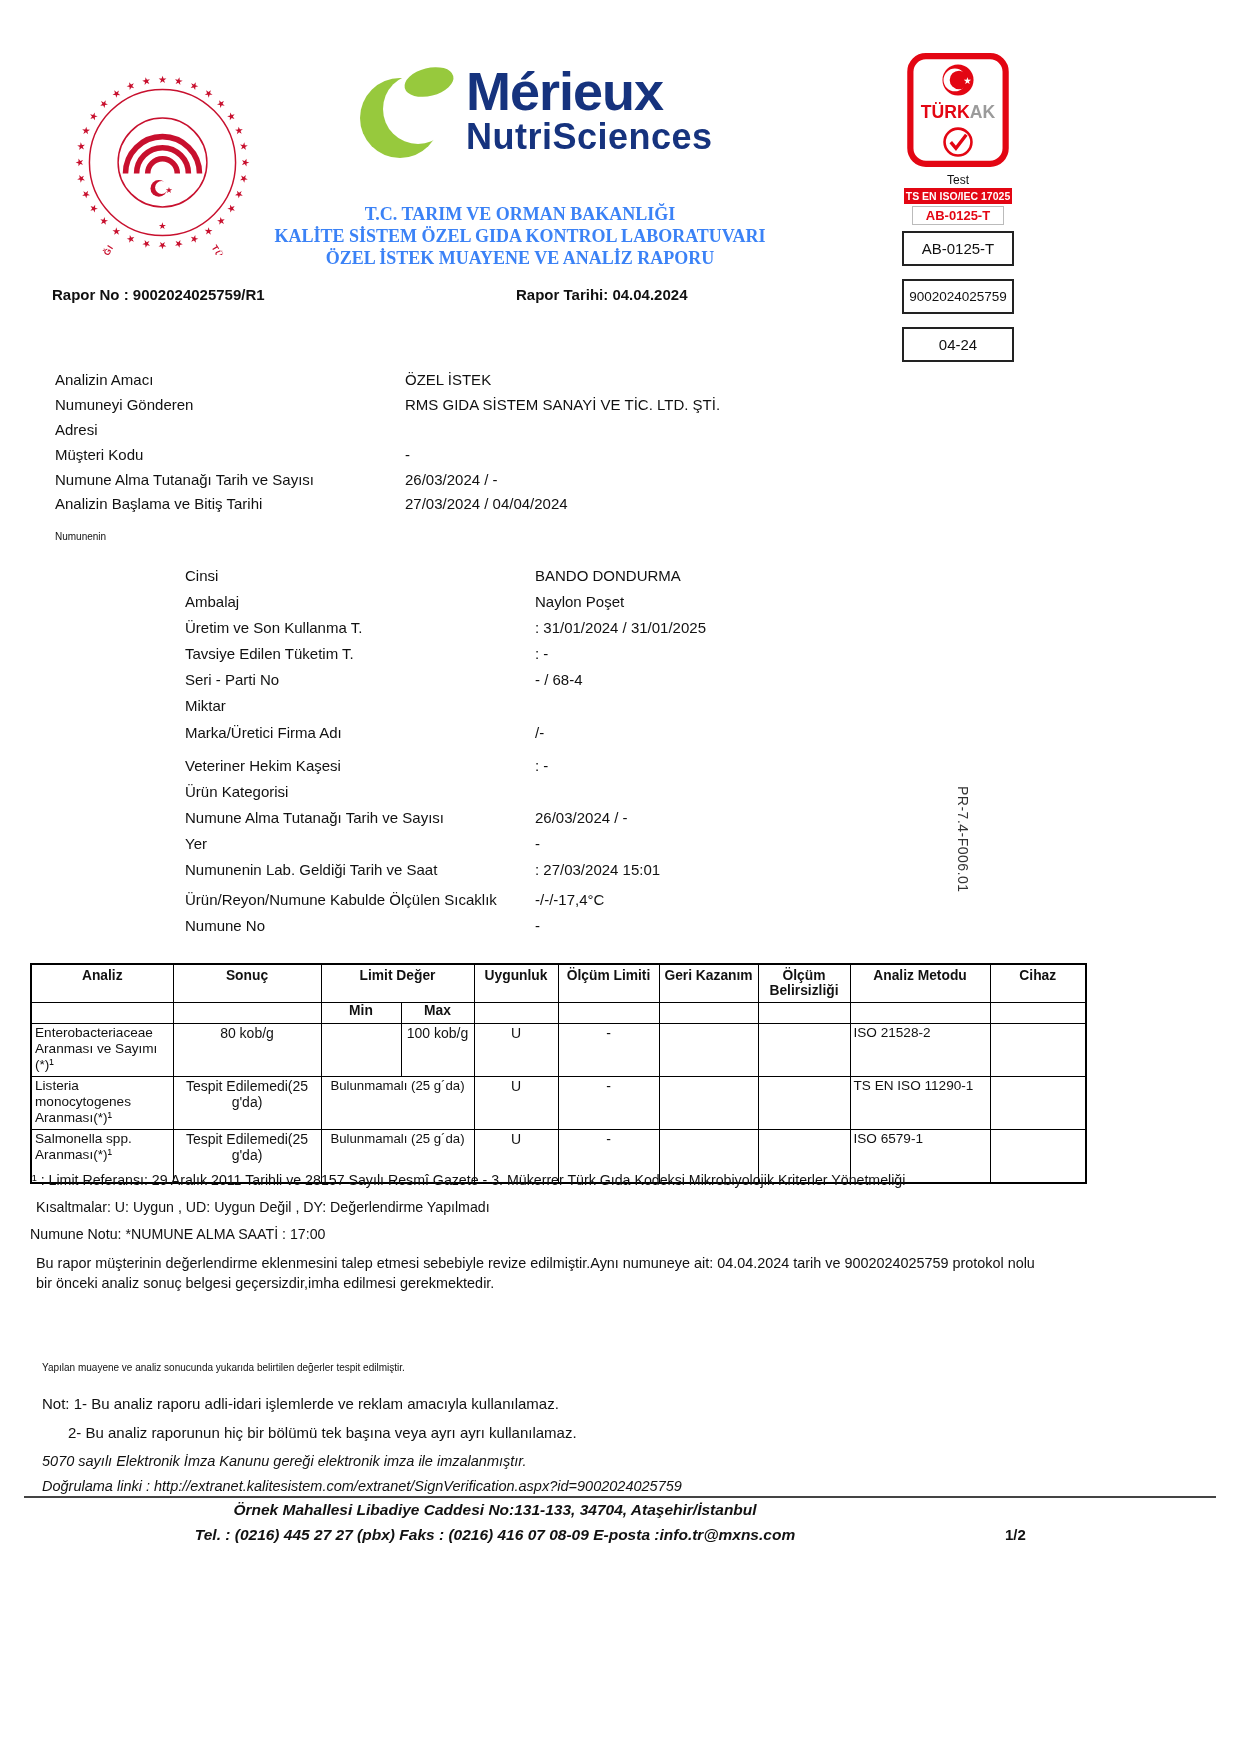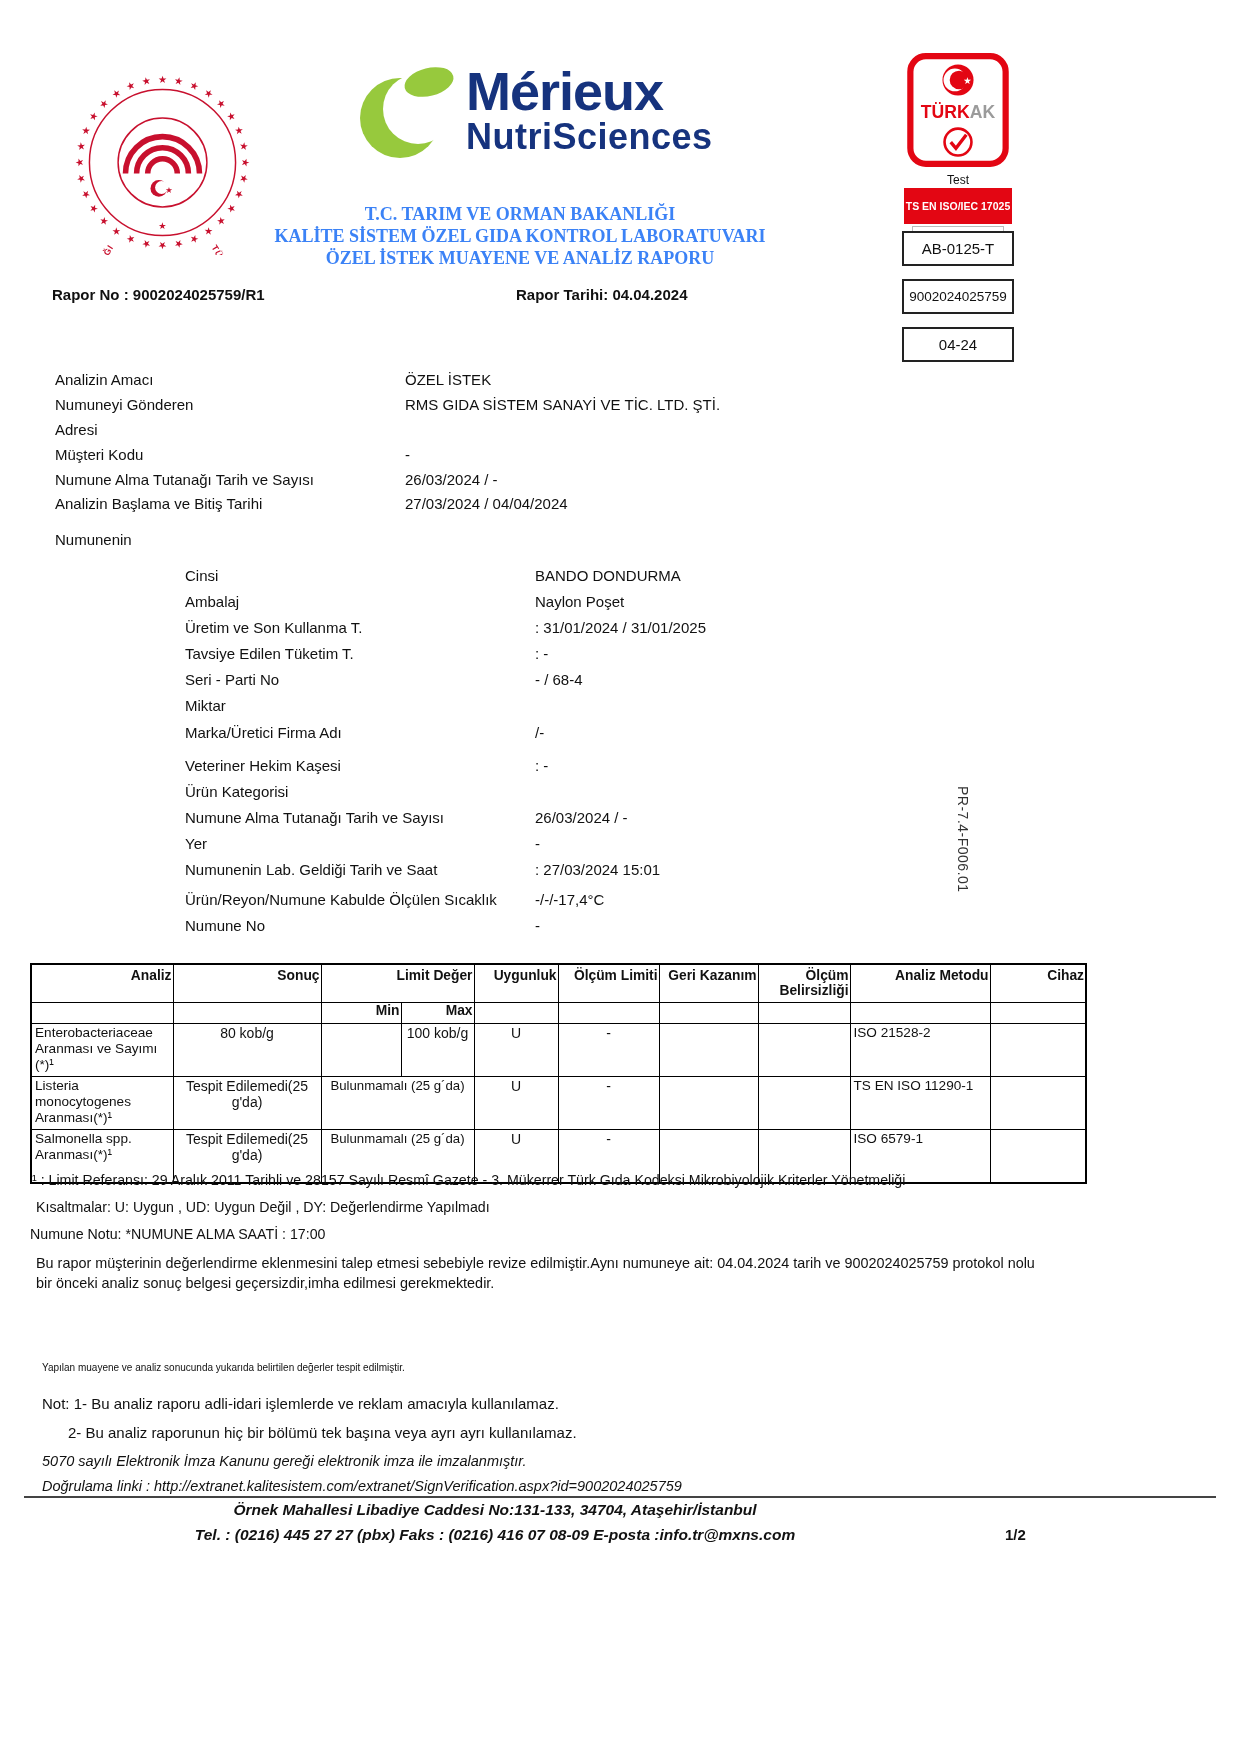--- a/index.html
+++ b/index.html
@@ -10,51 +10,51 @@
   .abs{position:absolute;}
 
   
   .seal{left:70px;top:70px;width:185px;height:185px;}
   .merieux{left:345px;top:62px;display:flex;align-items:center;gap:6px;}
   .merieux .m1{font-size:54px;font-weight:bold;color:#16337e;line-height:1.0;letter-spacing:-1px;}
   .merieux .m2{font-size:36px;font-weight:bold;color:#16337e;line-height:1.05;letter-spacing:0.5px;}
 
   .turkak{left:902px;top:52px;width:112px;text-align:center;}
   .turkak-test{font-size:12px;color:#111;margin-top:1px;}
-  .turkak-iso{background:#e30613;color:#fff;font-weight:bold;font-size:10.5px;padding:12px 1px;margin:1px 2px;}
+  .turkak-iso{background:#e30613;color:#fff;font-weight:bold;font-size:10.5px;padding:2px 1px;margin:1px 2px;}
   .turkak-ab{color:#e30613;font-weight:bold;font-size:13px;border:1px solid #bbb;margin:2px 10px 0 10px;padding:1px 0;}
 
   .side-boxes{left:902px;top:231px;width:112px;}
   .side-box{border:2px solid #222;height:31px;line-height:31px;text-align:center;font-size:15px;margin-bottom:13px;background:#fff;}
   .side-box.small{font-size:13.5px;}
 
   
   .title-block{left:250px;top:203px;width:540px;text-align:center;
     font-family:"Liberation Serif","DejaVu Serif",serif;font-weight:bold;font-size:18px;line-height:22px;color:#3b82f6;}
   .report-no{left:52px;top:286px;font-weight:bold;font-size:15px;}
   .report-date{left:516px;top:286px;font-weight:bold;font-size:15px;}
 
   
   .info-block{left:55px;top:368px;font-size:15px;}
   .info-block .row{height:24.9px;line-height:24.9px;white-space:nowrap;}
-  .sample-heading{left:55px;top:531px;font-size:15px;}
+  .sample-heading{left:55px;top:531px;font-size:10px;}
   .sample-block{left:185px;top:563px;font-size:15px;}
   .sample-block .row{height:26.1px;line-height:26.1px;white-space:nowrap;}
   .sample-block .row:nth-child(8){margin-top:7px;}
   .sample-block .row:nth-child(13){margin-top:4px;}
   .lbl{display:inline-block;width:350px;vertical-align:top;}
   .val{display:inline-block;}
 
   .side-code{left:955px;top:786px;writing-mode:vertical-rl;font-size:14px;color:#333;letter-spacing:0.5px;}
 
   
   table.results{position:absolute;top:963px;left:30px;width:1055px;border-collapse:collapse;table-layout:fixed;
     font-size:14px;border:2px solid #000;}
   table.results th,table.results td{border:1px solid #000;vertical-align:top;padding:1px 3px;overflow:hidden;}
-  table.results thead th{font-weight:bold;font-size:13.8px;text-align:right;line-height:14.5px;padding:4px 1px;}
+  table.results thead th{font-weight:bold;font-size:13.8px;text-align:center;line-height:14.5px;padding:4px 1px;}
   table.results tr.h2 th{height:18px;padding:1px;}
   table.results td{height:50px;}
   .c-center{text-align:center;}
   .c-analiz{font-size:13.6px;line-height:16px;padding-top:0;}
   .c-metot{font-size:13.6px;line-height:16px;}
   .c-limit{text-align:center;font-size:13.2px;white-space:nowrap;}
 
   
   .note-limit{left:32px;top:1172px;font-size:14.2px;}
   .note-abbr{left:36px;top:1199px;font-size:14.2px;}

